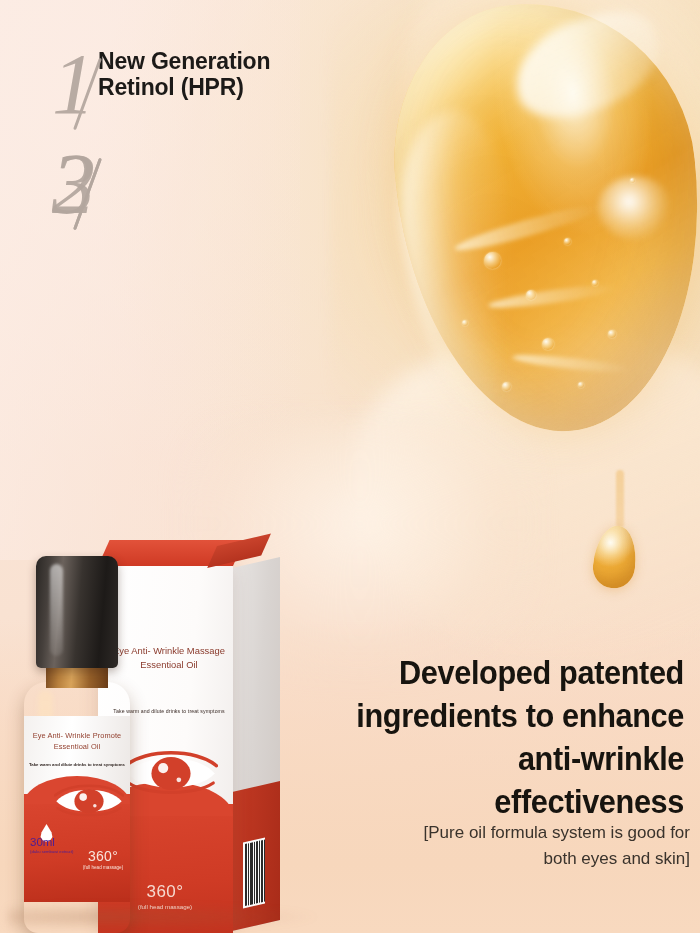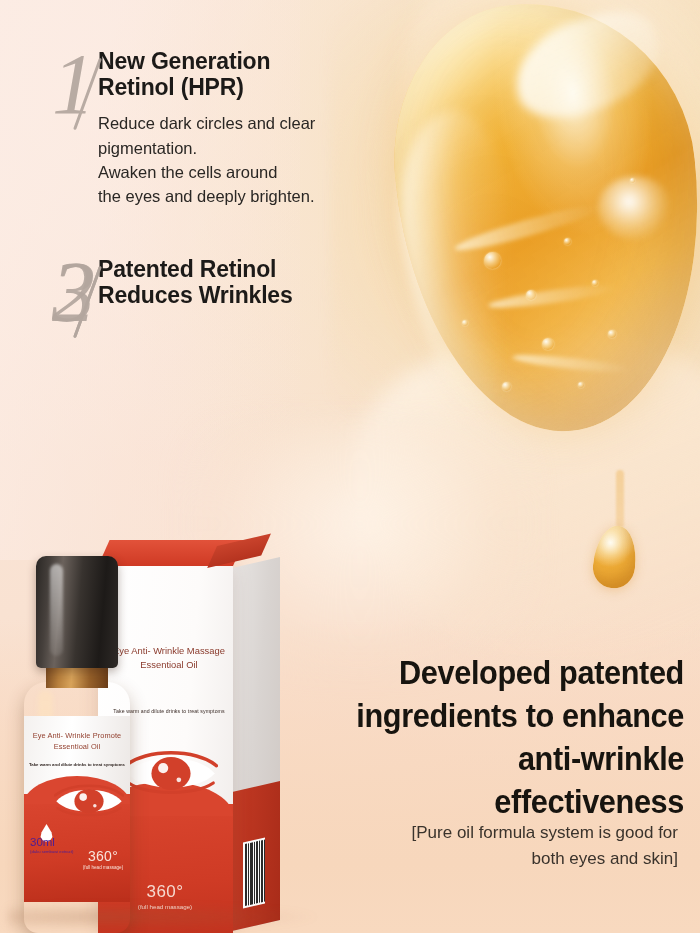--- a/index.html
+++ b/index.html
@@ -153,21 +153,21 @@
   .headline{
     position:absolute; right:16px; top:652px; width:386px;
     text-align:right;
     font-family:"Liberation Sans Narrow","Liberation Sans", sans-serif;
     font-weight:bold; font-size:33px; line-height:1.30;
     color:#17140f; letter-spacing:-0.4px;
     white-space:pre-line;
     transform:scaleX(0.93); transform-origin:100% 50%;
   }
   .headline-sub{
-    position:absolute; right:22px; top:820px; width:376px;
+    position:absolute; right:10px; top:820px; width:376px;
     text-align:right; font-size:17px; line-height:1.52;
     color:#3a332c; white-space:pre-line;
   }
 
   
   .box-wrap{ position:absolute; left:98px; top:540px; width:226px; height:393px; }
   .box-front{
     position:absolute; left:0; top:22px; width:135px; height:365px;
     background:linear-gradient(95deg,#ffffff 0%,#fdfbfa 62%,#f0ecea 100%);
     box-shadow:0 6px 18px rgba(120,80,60,0.18);
@@ -340,43 +340,38 @@
   <div class="features">
 
     <div class="feature f1">
       <div class="num">
         <span>1</span>
         <span class="slash"></span>
       </div>
       <div class="f-body">
         <div class="f-title">New Generation
 Retinol (HPR)</div>
-        <div class="f-desc">Reduce dark circles and clear pigmentation.
-Awaken the cells around
-the eyes and deeply brighten.</div>
       </div>
     </div>
 
     <div class="feature f2">
       <div class="num">
         <span>2</span>
         <span class="slash"></span>
       </div>
       <div class="f-body">
       </div>
     </div>
 
     <div class="feature f3">
       <div class="num">
         <span>3</span>
         <span class="slash"></span>
       </div>
       <div class="f-body">
-        <div class="f-title">Patented Retinol
-Reduces Wrinkles</div>
       </div>
     </div>
 
   </div>
 
   <div class="headline">Developed patented
 ingredients to enhance
 anti-wrinkle effectiveness</div>
   <div class="headline-sub">[Pure oil formula system is good for
 both eyes and skin]</div>

